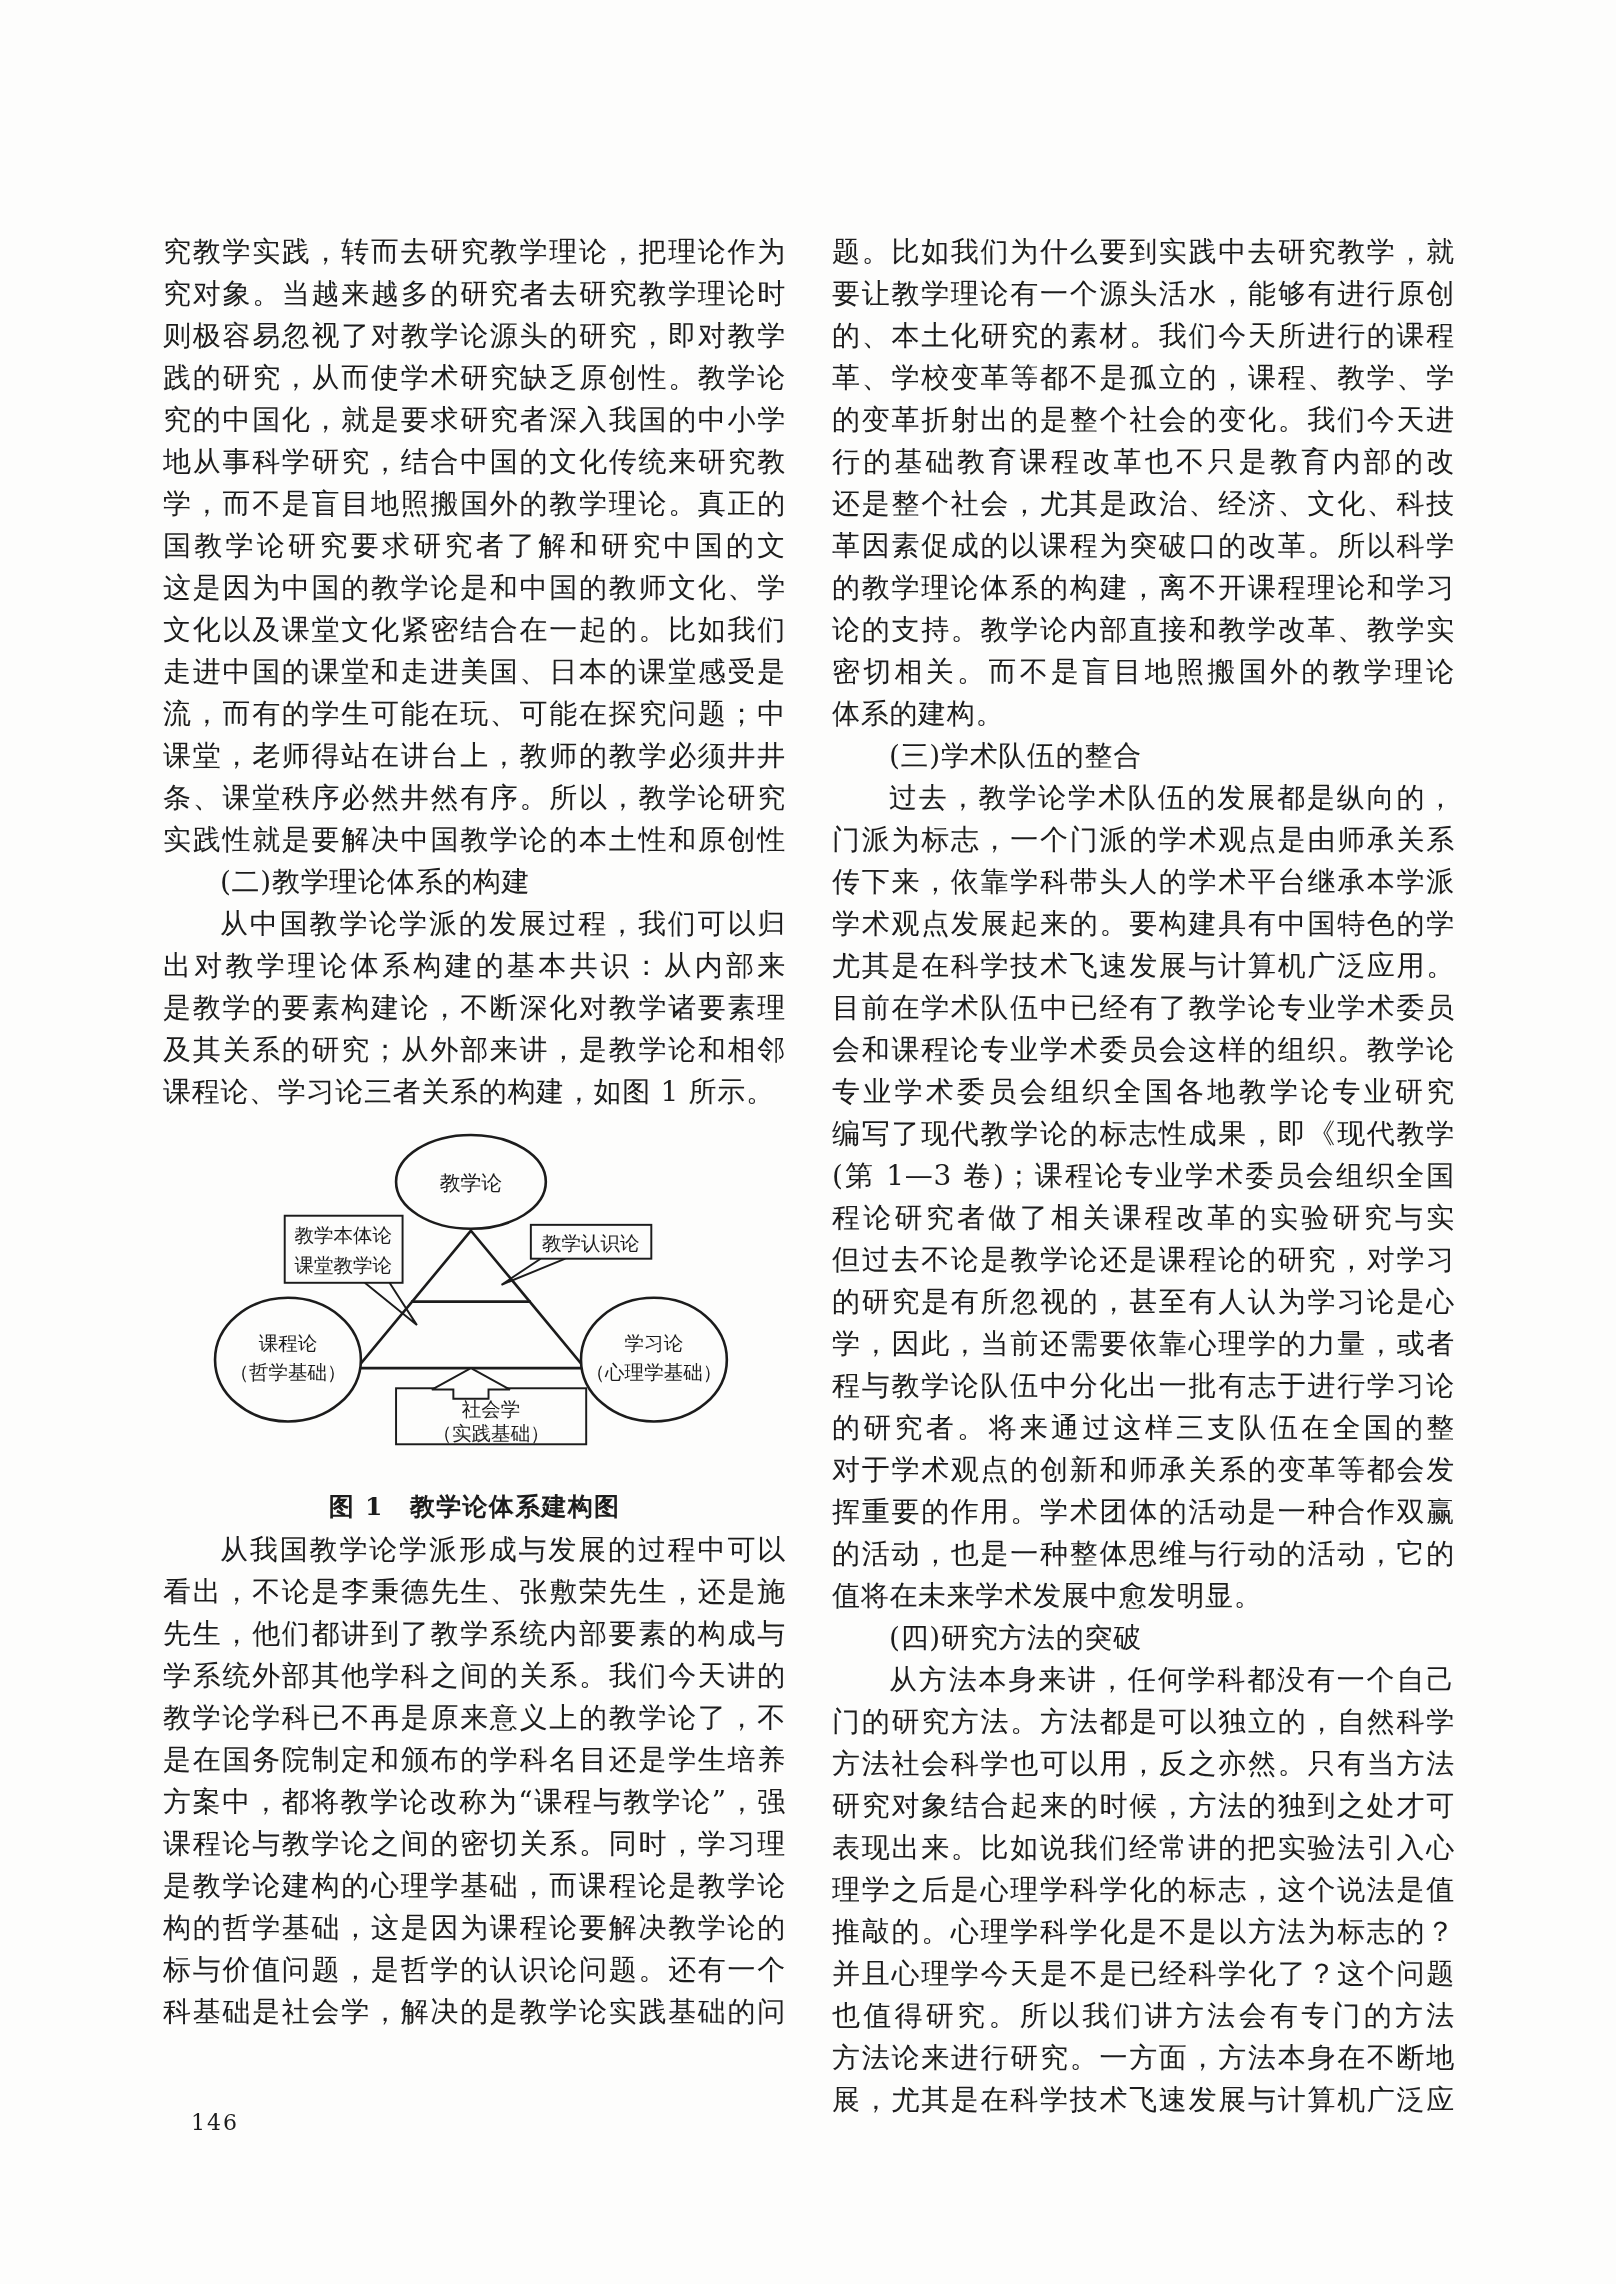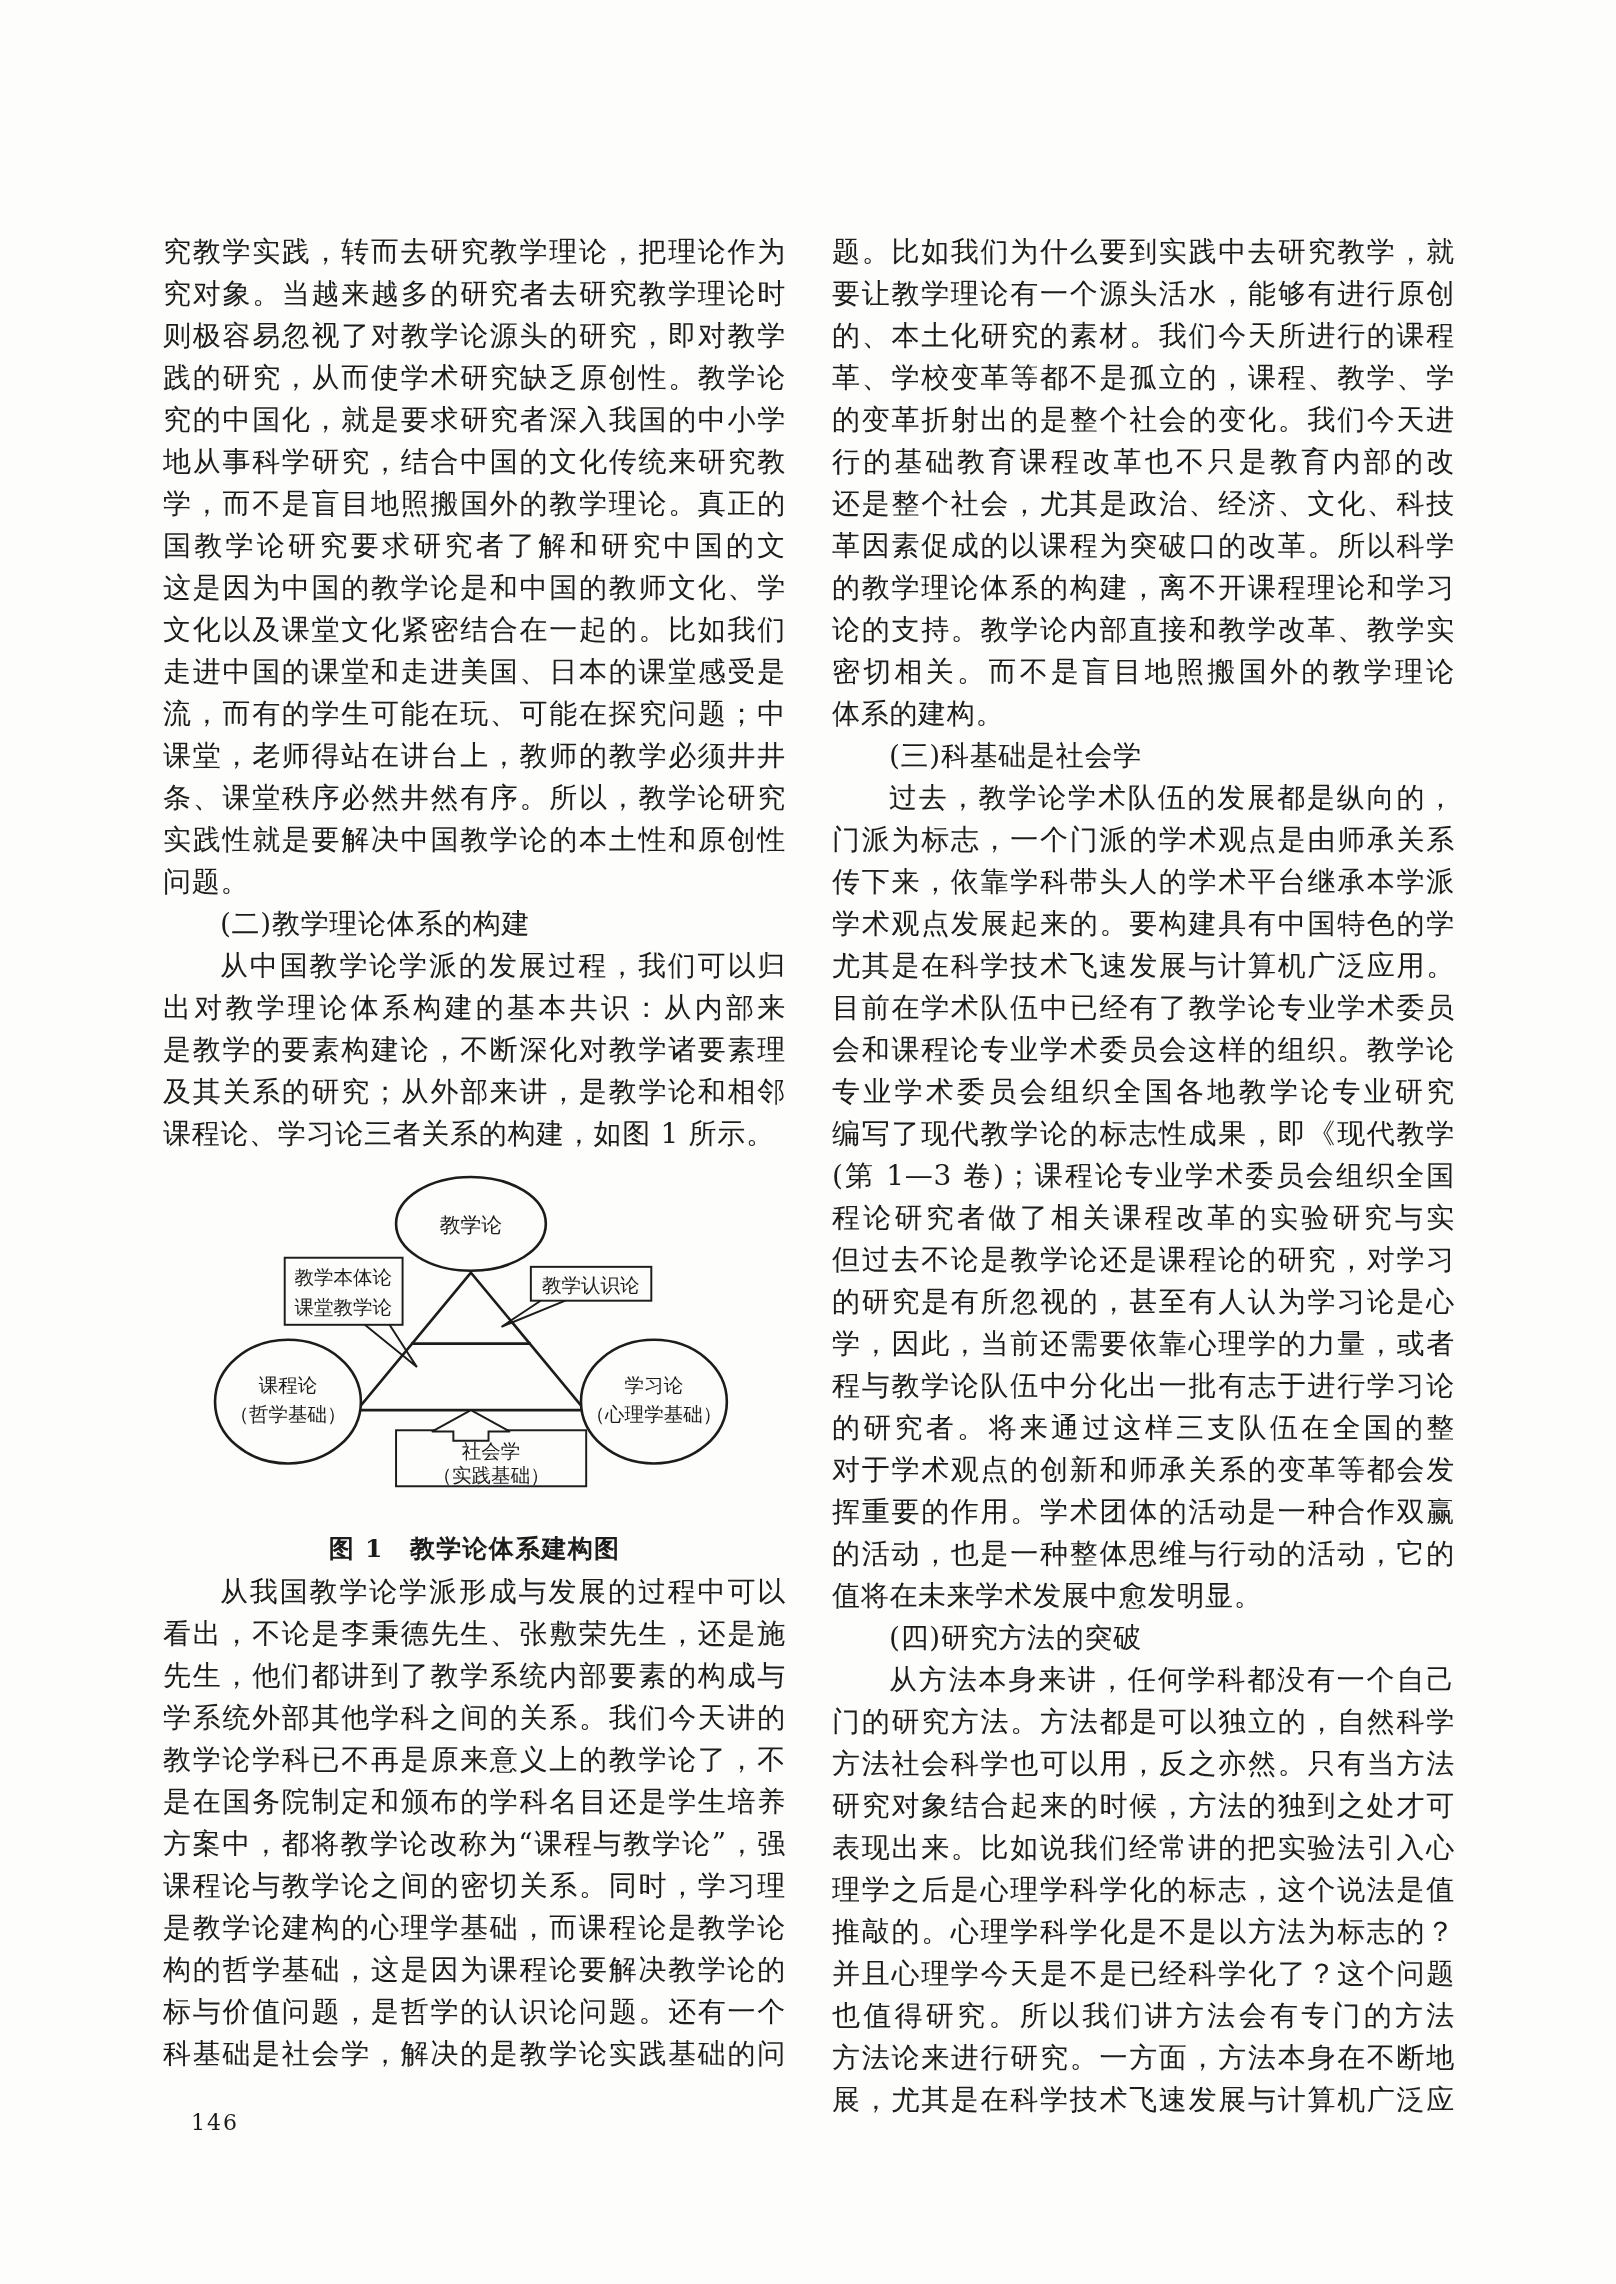--- a/index.html
+++ b/index.html
@@ -61,21 +61,20 @@
         <div class="line stretch">地从事科学研究，结合中国的文化传统来研究教</div>
         <div class="line stretch">学，而不是盲目地照搬国外的教学理论。真正的中</div>
         <div class="line stretch">国教学论研究要求研究者了解和研究中国的文化，</div>
         <div class="line stretch">这是因为中国的教学论是和中国的教师文化、学生</div>
         <div class="line stretch">文化以及课堂文化紧密结合在一起的。比如我们</div>
         <div class="line stretch">走进中国的课堂和走进美国、日本的课堂感受是不</div>
         <div class="line stretch">流，而有的学生可能在玩、可能在探究问题；中国的</div>
         <div class="line stretch">课堂，老师得站在讲台上，教师的教学必须井井有</div>
         <div class="line stretch">条、课堂秩序必然井然有序。所以，教学论研究的</div>
         <div class="line stretch">实践性就是要解决中国教学论的本土性和原创性</div>
-        <div class="line plain">问题。</div>
         <div class="line indent">(二)教学理论体系的构建</div>
         <div class="line indent stretch">从中国教学论学派的发展过程，我们可以归纳</div>
         <div class="line stretch">出对教学理论体系构建的基本共识：从内部来讲，</div>
         <div class="line stretch">是教学的要素构建论，不断深化对教学诸要素理论</div>
         <div class="line stretch">及其关系的研究；从外部来讲，是教学论和相邻的</div>
         <div class="line plain">课程论、学习论三者关系的构建，如图 1 所示。</div>
       </div>
 
     <div class="figure">
       <svg width="573" height="326" viewBox="0 0 880 500">
@@ -140,21 +139,21 @@
         <div class="line stretch">的、本土化研究的素材。我们今天所进行的课程改</div>
         <div class="line stretch">革、学校变革等都不是孤立的，课程、教学、学校等</div>
         <div class="line stretch">的变革折射出的是整个社会的变化。我们今天进</div>
         <div class="line stretch">行的基础教育课程改革也不只是教育内部的改革，</div>
         <div class="line stretch">还是整个社会，尤其是政治、经济、文化、科技等变</div>
         <div class="line stretch">革因素促成的以课程为突破口的改革。所以科学</div>
         <div class="line stretch">的教学理论体系的构建，离不开课程理论和学习理</div>
         <div class="line stretch">论的支持。教学论内部直接和教学改革、教学实践</div>
         <div class="line stretch">密切相关。而不是盲目地照搬国外的教学理论</div>
         <div class="line plain">体系的建构。</div>
-        <div class="line indent">(三)科基础是社会学</div>
+        <div class="line indent">(三)学术队伍的整合</div>
         <div class="line indent stretch">过去，教学论学术队伍的发展都是纵向的，以</div>
         <div class="line stretch">门派为标志，一个门派的学术观点是由师承关系流</div>
         <div class="line stretch">传下来，依靠学科带头人的学术平台继承本学派的</div>
         <div class="line stretch">学术观点发展起来的。要构建具有中国特色的学</div>
         <div class="line stretch">尤其是在科学技术飞速发展与计算机广泛应用。</div>
         <div class="line stretch">目前在学术队伍中已经有了教学论专业学术委员</div>
         <div class="line stretch">会和课程论专业学术委员会这样的组织。教学论</div>
         <div class="line stretch">专业学术委员会组织全国各地教学论专业研究者，</div>
         <div class="line stretch">编写了现代教学论的标志性成果，即《现代教学论》</div>
         <div class="line stretch">(第 1—3 卷)；课程论专业学术委员会组织全国课</div>

